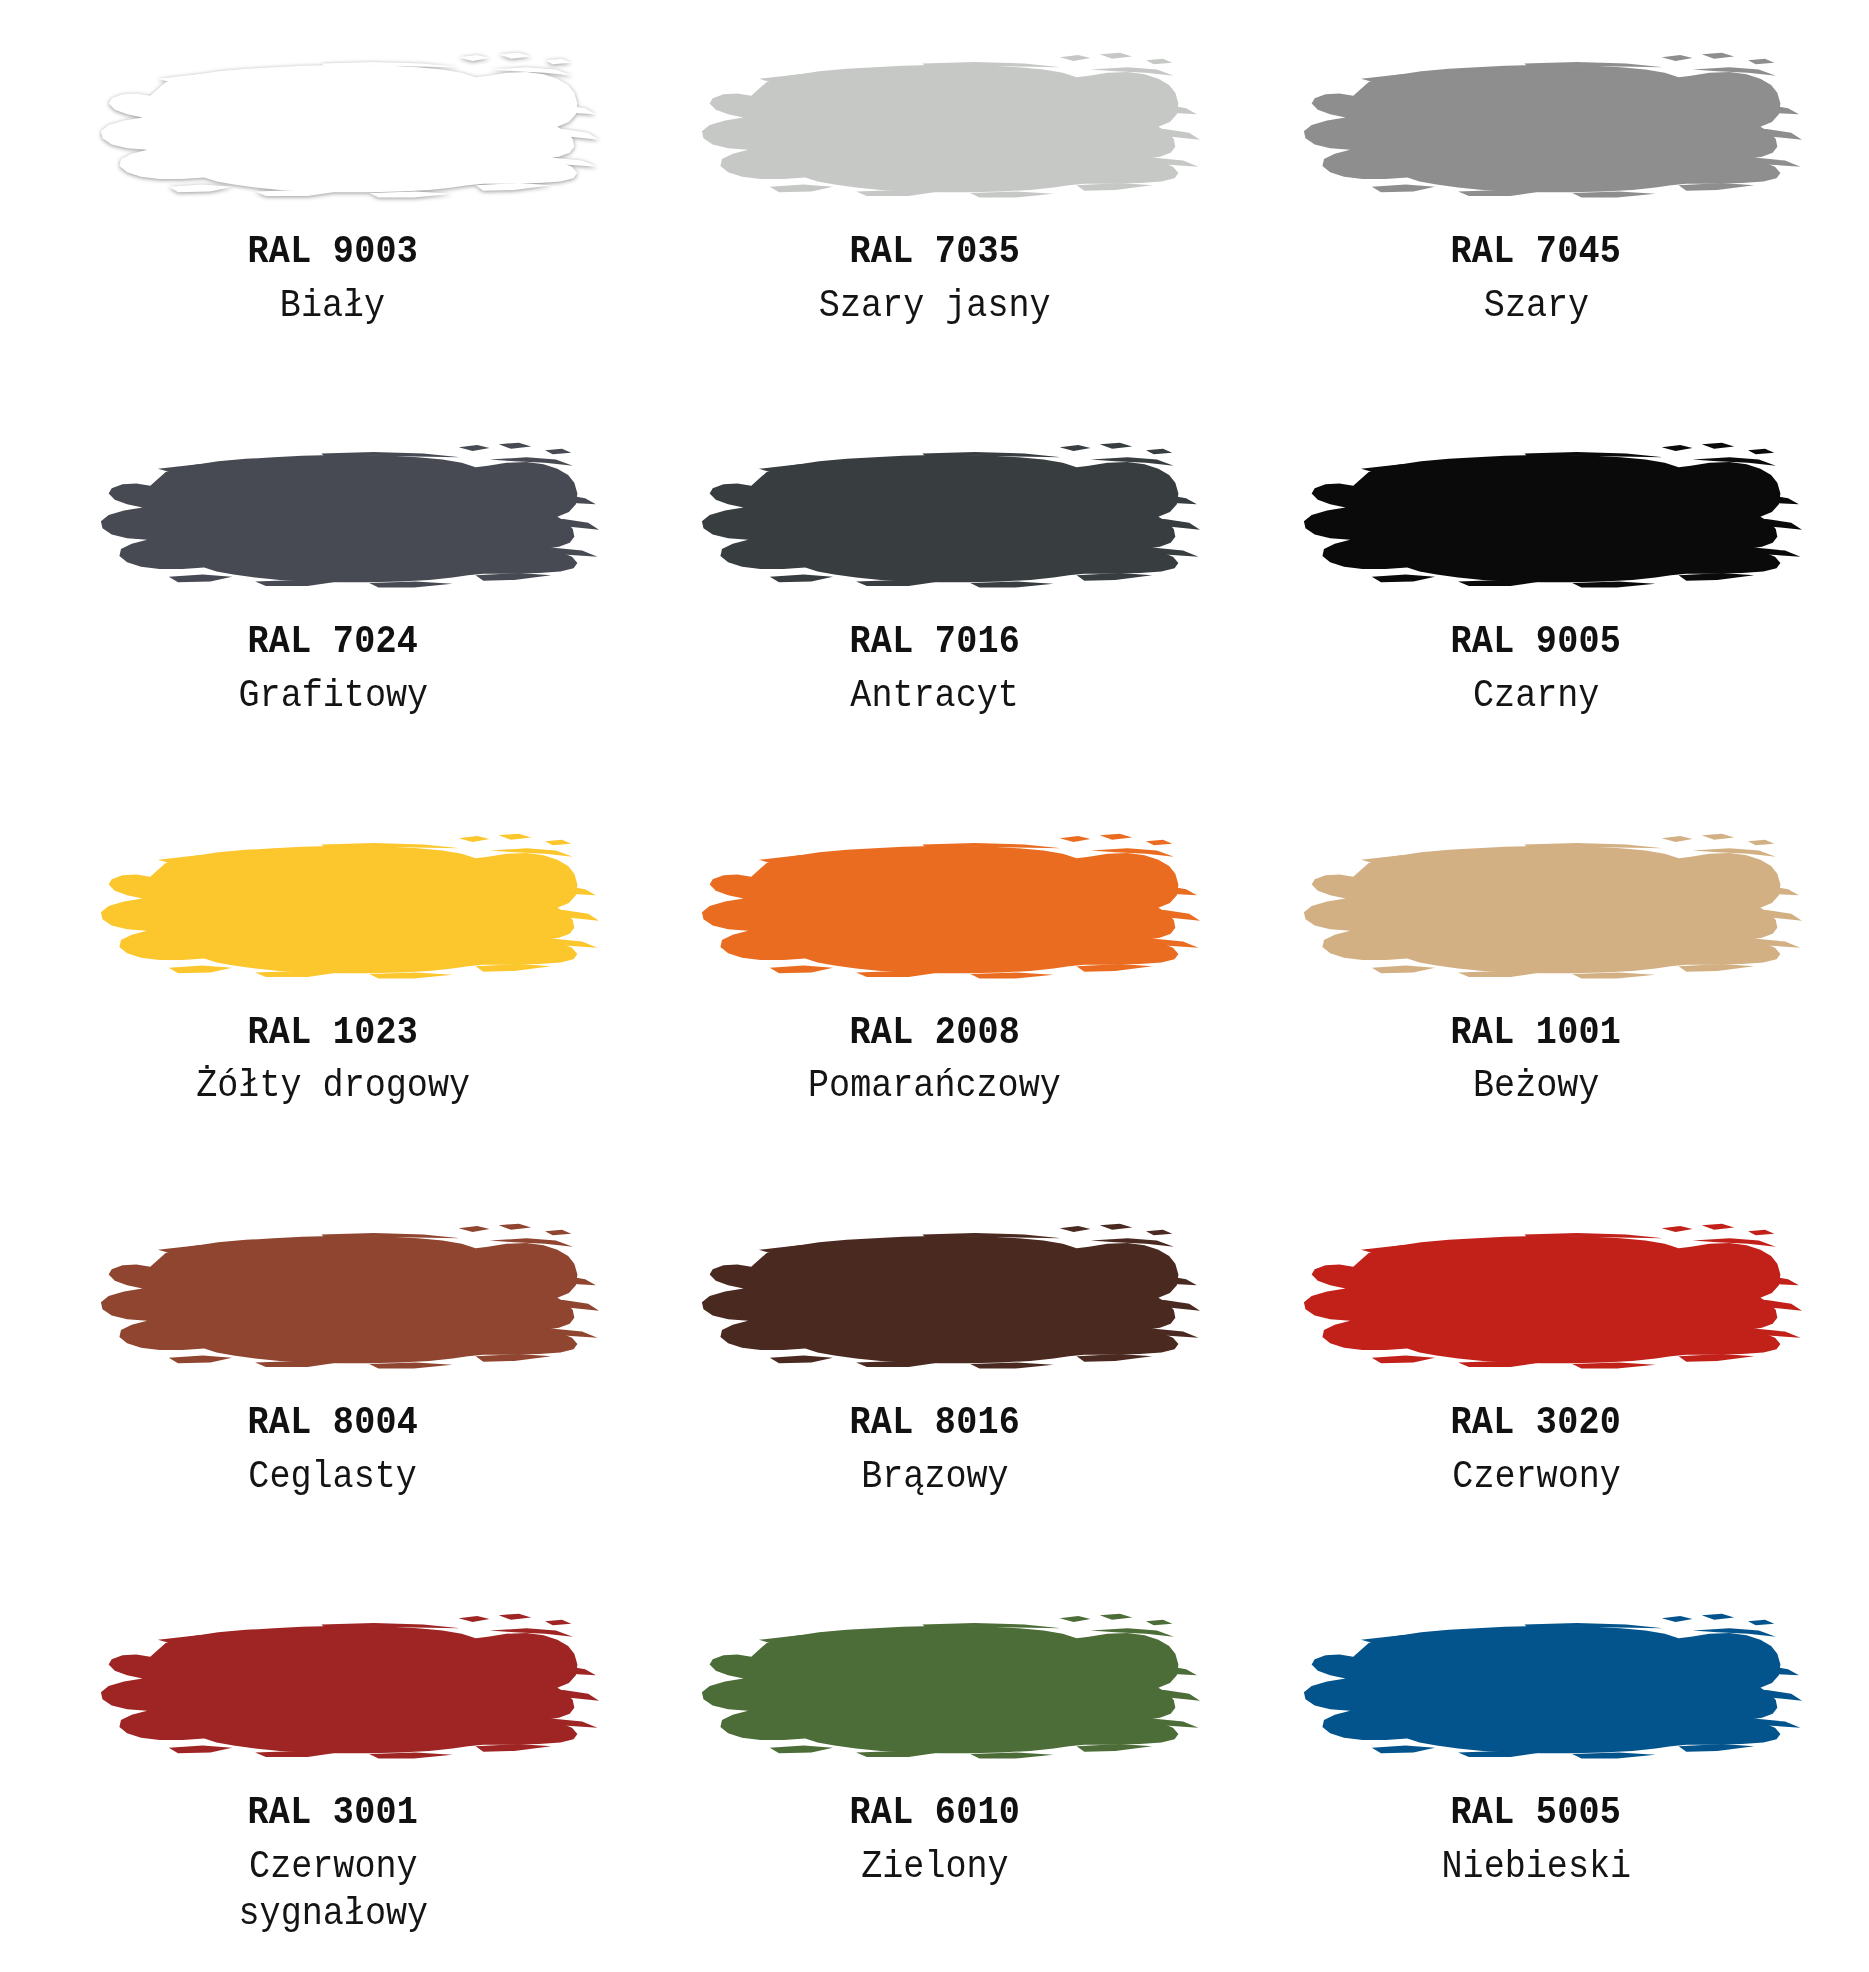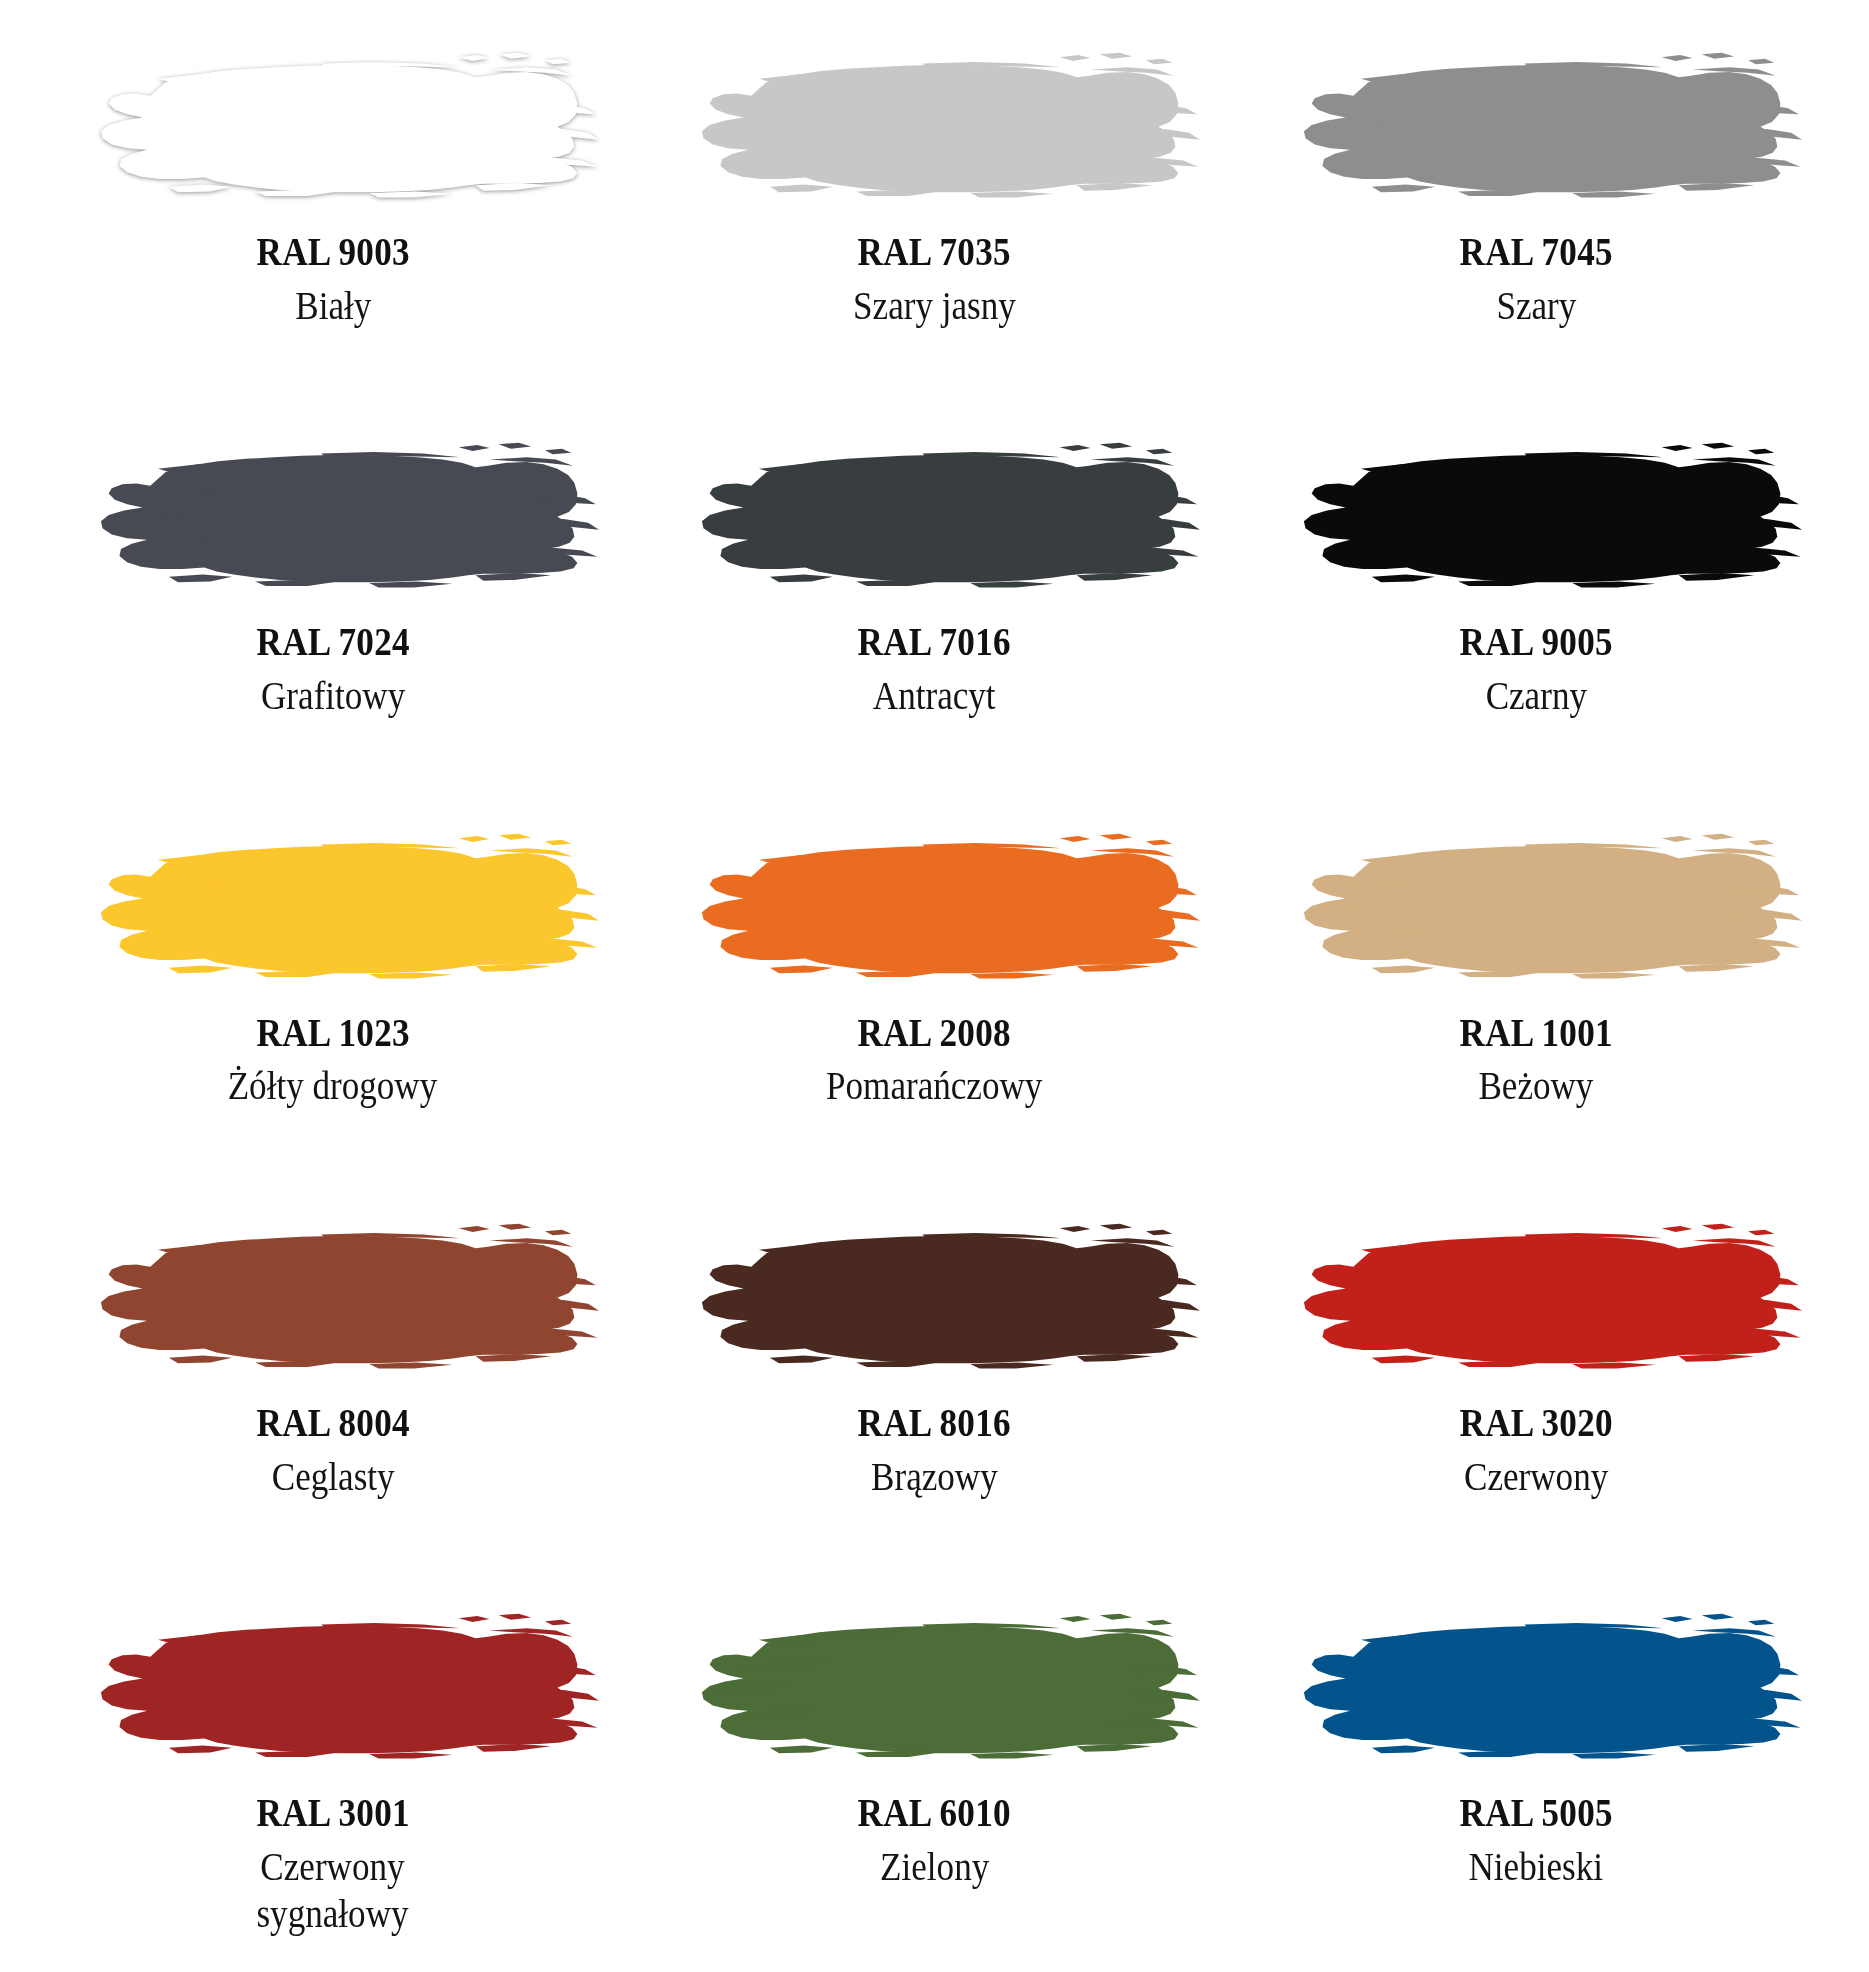--- a/index.html
+++ b/index.html
@@ -24,20 +24,21 @@
     grid-template-rows: repeat(5, 1fr);
     padding: 14px 32px 7.7px 32px;
   }
 
   .swatch-cell {
     display: flex;
     flex-direction: column;
     align-items: center;
     justify-content: flex-start;
     padding-top: 17px;
+    font-family: Liberation Mono, monospace;
   }
 
   
   .stroke-wrap {
     width: 532px;
     height: 189px;
     position: relative;
     display: flex;
     align-items: center;
     justify-content: center;

